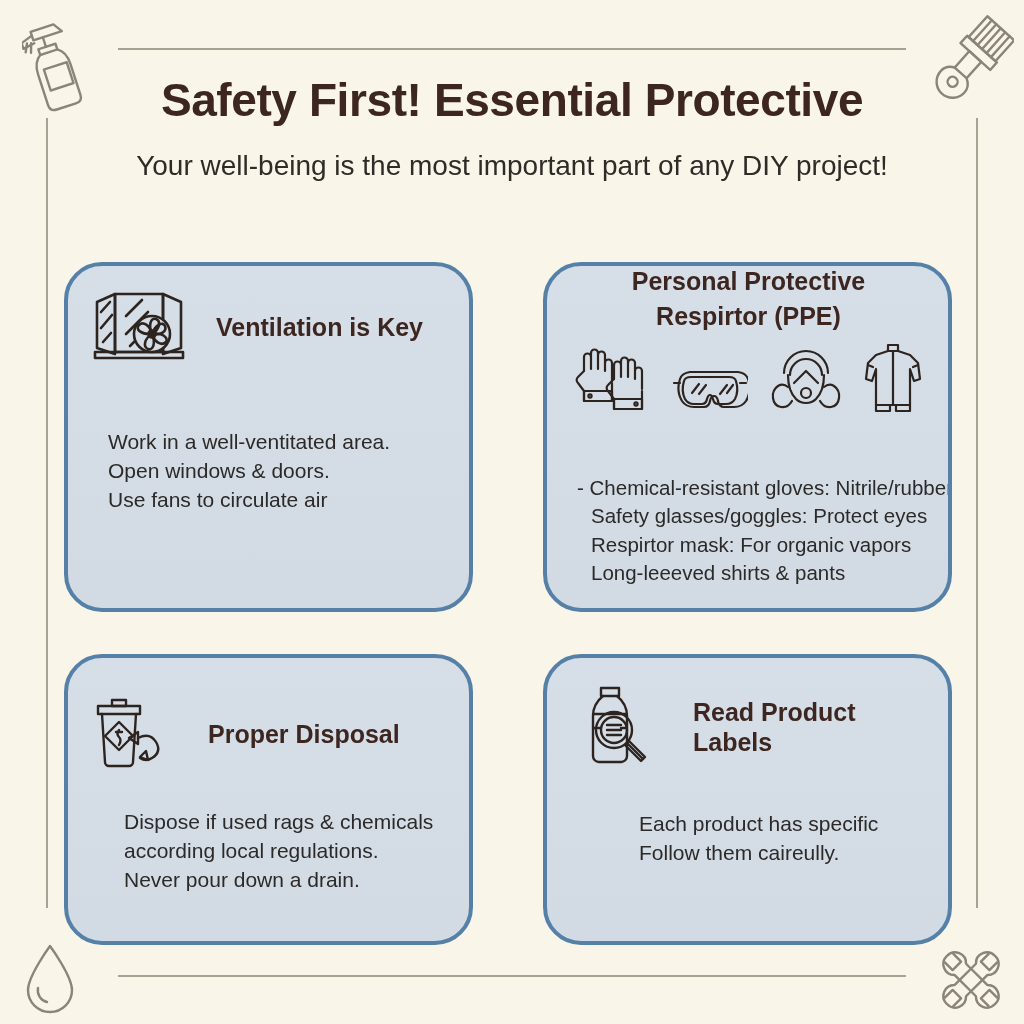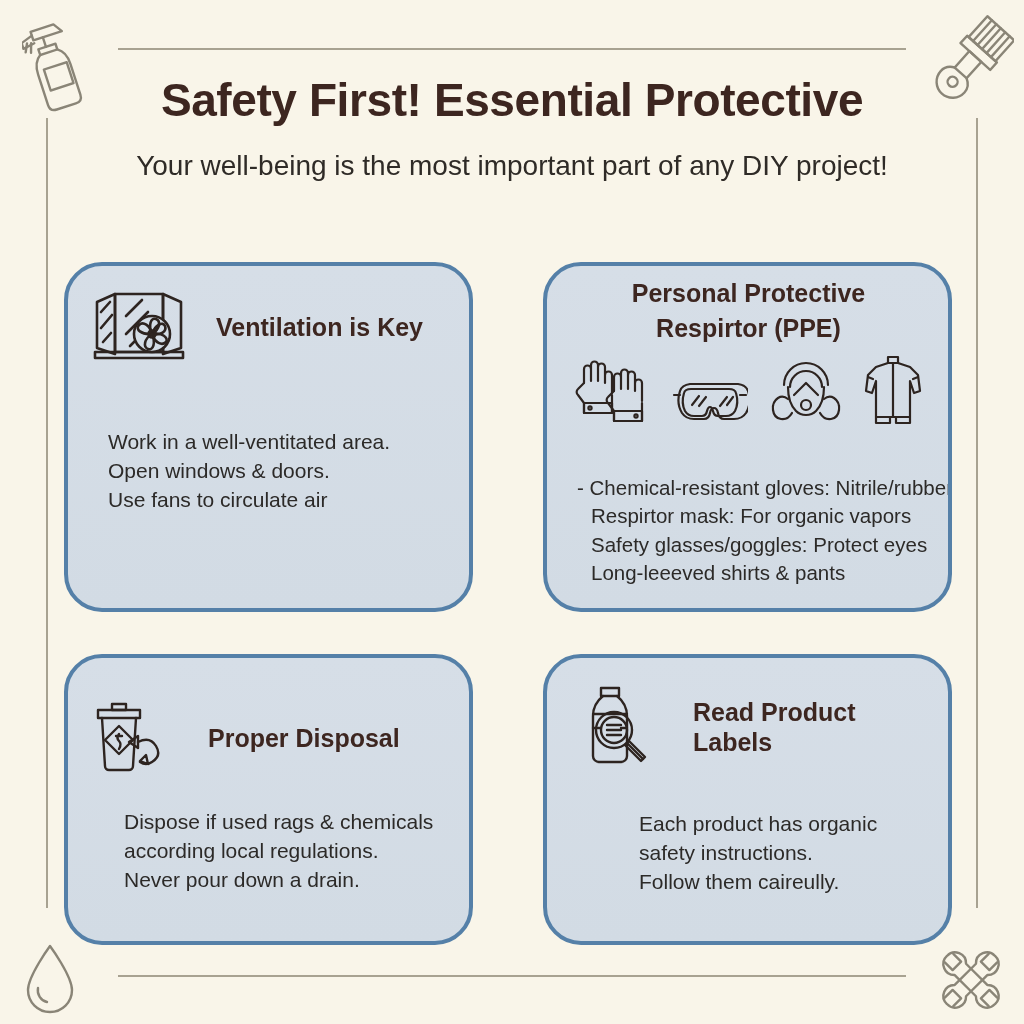--- a/index.html
+++ b/index.html
@@ -92,21 +92,21 @@
   .card-head-row {
     display: flex;
     align-items: center;
     gap: 28px;
     padding: 22px 20px 0 22px;
   }
   .card-head-row.centered {
     flex-direction: column;
     align-items: center;
     gap: 4px;
-    padding-top: 12px;
+    padding-top: 0;
   }
 
   .card-icon {
     flex: 0 0 auto;
     color: #2d2420;
     line-height: 0;
   }
 
   .card-title {
     font-size: 25px;
@@ -138,21 +138,21 @@
   }
   .card-body .line { display: block; white-space: nowrap; }
 
   
   .body-ventilation { position: absolute; left: 20px; top: 162px; }
   .body-ppe         { position: absolute; left: 10px; top: 208px; font-size: 20.5px; }
   .body-ppe .line.indent { padding-left: 14px; }
   .body-disposal    { position: absolute; left: 36px; top: 150px; }
   .body-labels      { position: absolute; left: 72px; top: 152px; }
 
-  .head-disposal { padding-left: 22px; padding-top: 40px; }
+  .head-disposal { padding-left: 22px; padding-top: 24px; margin-top: 12px; }
   .head-labels   { padding-left: 34px; padding-top: 26px; }
   .head-labels .card-title { padding-left: 10px; }
 </style>
 </head>
 <body>
 
 <div id="poster">
 
   <div class="frame-line frame-top"></div>
   <div class="frame-line frame-bottom"></div>
@@ -298,22 +298,22 @@
             <path d="M29 10 v54"></path>
             <path d="M12 64 h14 v6 h-14 z"></path>
             <path d="M32 64 h14 v6 h-14 z"></path>
             <path d="M4 24 l5 2 M54 24 l-5 2"></path>
           </svg>
         </span>
       </div>
 
       <div class="card-body body-ppe">
         <span class="line">- Chemical-resistant gloves: Nitrile/rubber</span>
+        <span class="line indent">Safety glasses/goggles: Protect eyes</span>
         <span class="line indent">Respirtor mask: For organic vapors</span>
-        <span class="line indent">Safety glasses/goggles: Protect eyes</span>
         <span class="line indent">Long-leeeved shirts &amp; pants</span>
       </div>
     </div>
 
     <div class="card">
       <div class="card-head-row head-disposal">
         <span class="card-icon">
           <svg width="90" height="80" viewBox="0 0 90 80" fill="none" stroke="currentColor" stroke-width="2.4" stroke-linejoin="round" stroke-linecap="round">
             <path d="M22 6 h14 v6 h-14 z"></path>
             <path d="M8 12 h42 v8 h-42 z"></path>
@@ -345,20 +345,19 @@
             <circle cx="33" cy="46" r="18"></circle>
             <circle cx="33" cy="46" r="13"></circle>
             <path d="M26 41 h14 M26 46 h14 M26 51 h14"></path>
             <path d="M46 59 l16 16"></path>
             <path d="M44 61 l4 -4 l16 16 l-4 4 z"></path>
           </svg>
         </span>
         <h2 class="card-title">Read Product Labels</h2>
       </div>
       <div class="card-body body-labels">
-        <span class="line">Each product has organic</span>
-        <span class="line">safety instructions.</span>
+        <span class="line">Each product has specific</span>
         <span class="line">Follow them caireully.</span>
       </div>
     </div>
 
   </div>
 </div>
 
 </body></html>

